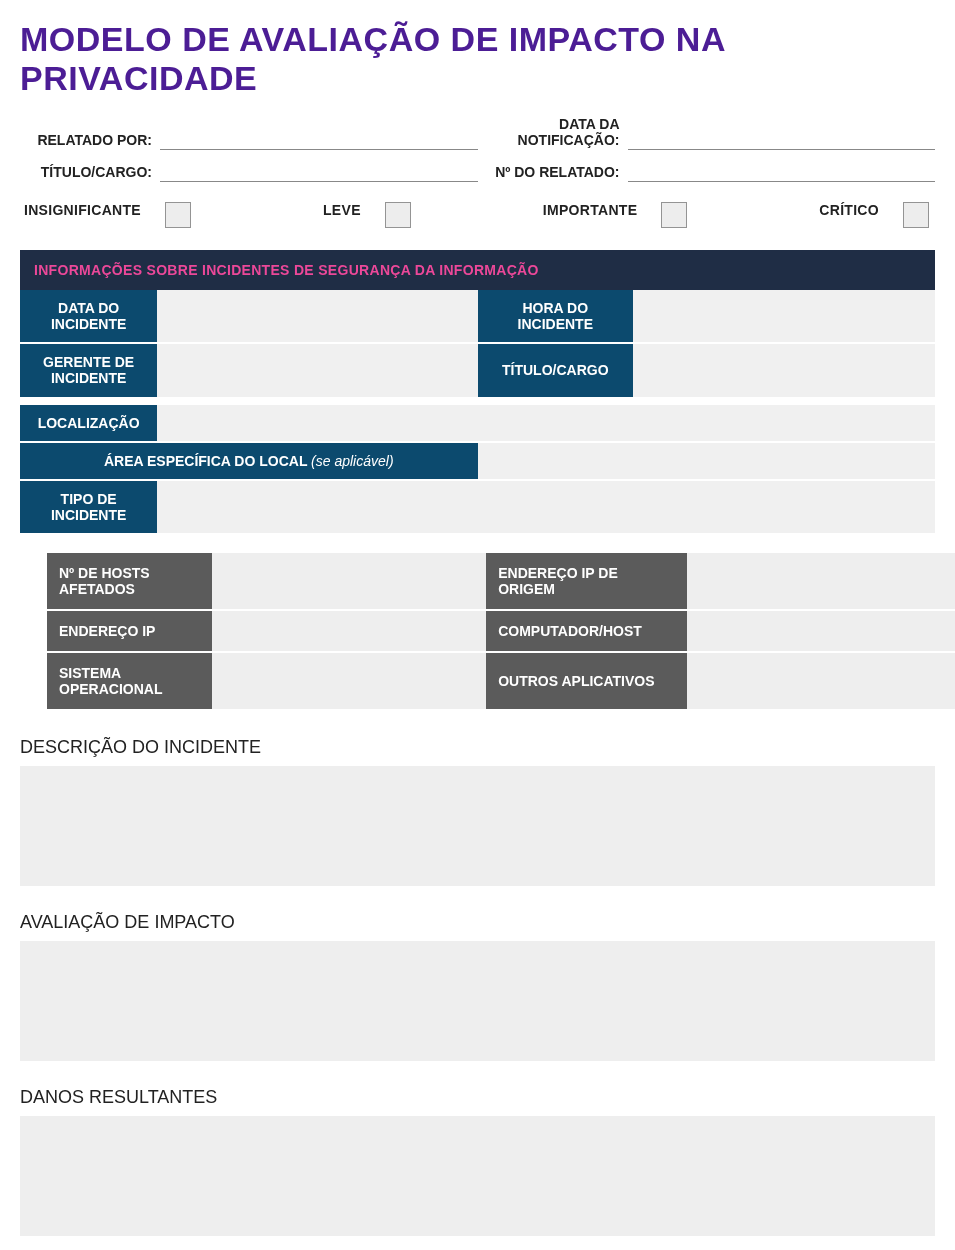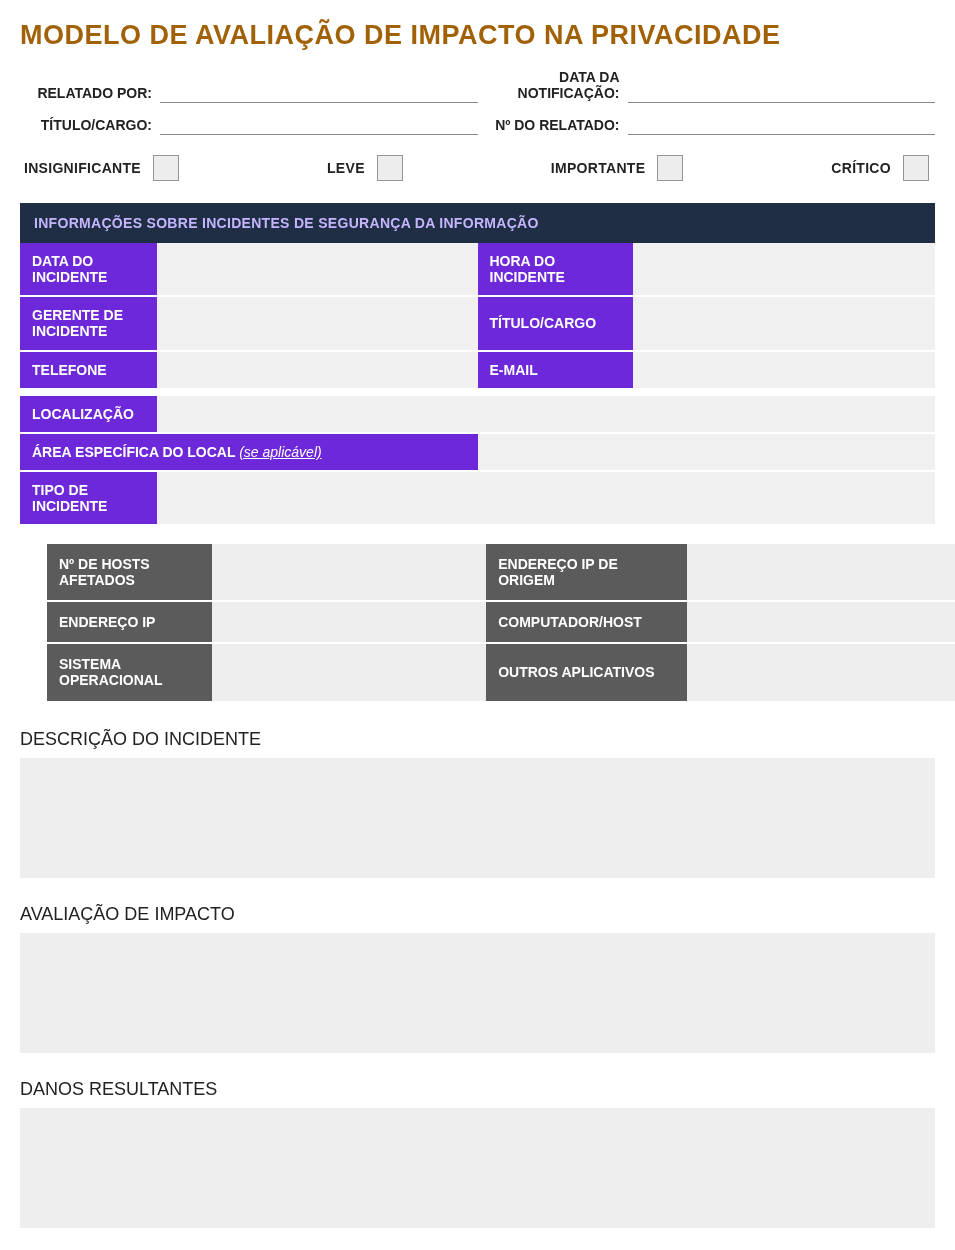--- a/index.html
+++ b/index.html
@@ -6,67 +6,67 @@
   body {
     margin: 0;
     padding: 16px 20px;
     font-family: "Century Gothic", "Futura", "Trebuchet MS", Arial, sans-serif;
     font-size: 14px;
     color: #222;
     background: #fff;
     width: 955px;
   }
   h1.title {
-    color: #a16207;
-    font-size: 27px;
+    color: #4c1d95;
+    font-size: 34px;
     font-weight: 700;
     letter-spacing: 0.5px;
     margin: 4px 0 18px 0;
   }
 
   
   .hdr-row { display: flex; align-items: flex-end; margin-bottom: 10px; }
   .hdr-cell { display: flex; align-items: flex-end; }
   .hdr-label { font-weight: 700; text-align: right; padding: 0 8px 2px 0; line-height: 1.15; }
   .hdr-input { flex: 1; border-bottom: 1px solid #888; height: 22px; }
   .hdr-row1 .left  { flex: 0 0 50%; }
   .hdr-row1 .right { flex: 0 0 50%; }
   .hdr-row2 .left  { flex: 0 0 50%; }
   .hdr-row2 .right { flex: 0 0 50%; }
 
   
   .assess-row { display: flex; align-items: center; margin: 20px 0 22px; }
   .assess-lead { font-weight: 700; text-align: right; line-height: 1.15; flex: 0 0 200px; padding-right: 10px; }
   .assess-opts { flex: 1; display: flex; align-items: center; justify-content: space-between; padding: 0 6px 0 4px; }
-  .assess-opt { display: flex; align-items: center; gap: 12px; }
+  .assess-opt { display: flex; align-items: flex-start; gap: 24px; }
   .assess-opt .lbl { font-weight: 700; letter-spacing: 0.3px; }
   .chk { width: 26px; height: 26px; border: 1px solid #949494; background: #ededed; }
 
   
   .banner {
     background: #1f2d45;
-    color: #c4b5fd;
+    color: #ec4899;
     font-weight: 700;
     padding: 12px 14px;
     letter-spacing: 0.3px;
   }
 
   
   table.info { width: 100%; border-collapse: separate; border-spacing: 0; }
   table.info td {
     padding: 10px 12px;
     vertical-align: middle;
     border-bottom: 2px solid #fff;
     line-height: 1.15;
   }
-  td.key-blue { background: #6d28d9; color: #fff; font-weight: 700; }
+  td.key-blue { background: #0c4a6e; color: #fff; font-weight: 700; text-align: center; }
   td.val-lt   { background: #f0f0f0; }
   tr.sep td { height: 6px; background: #fff; border: none; padding: 0; }
   td.key-blue.wide { }
-  td.key-blue .hint { font-style: italic; font-weight: 400; text-decoration: underline; }
+  td.key-blue .hint { font-style: italic; font-weight: 400; }
 
   
   table.tech { width: 100%; border-collapse: separate; border-spacing: 0; margin-top: 18px; margin-left: 27px; }
   table.tech td {
     padding: 12px 12px;
     border-bottom: 2px solid #fff;
     vertical-align: middle;
     line-height: 1.15;
   }
   td.key-gray { background: #5b5b5b; color: #fff; font-weight: 700; }
@@ -141,26 +141,20 @@
     <td class="val-lt"></td>
     <td class="key-blue">HORA DO INCIDENTE</td>
     <td class="val-lt"></td>
   </tr>
   <tr>
     <td class="key-blue">GERENTE DE INCIDENTE</td>
     <td class="val-lt"></td>
     <td class="key-blue">TÍTULO/CARGO</td>
     <td class="val-lt"></td>
   </tr>
-  <tr>
-    <td class="key-blue">TELEFONE</td>
-    <td class="val-lt"></td>
-    <td class="key-blue">E-MAIL</td>
-    <td class="val-lt"></td>
-  </tr>
   <tr class="sep">
         <td colspan="4"></td>
       </tr>
   <tr>
     <td class="key-blue">LOCALIZAÇÃO</td>
     <td class="val-lt" colspan="3"></td>
   </tr>
   <tr>
     <td class="key-blue wide" colspan="2" style="width:38%;">
       <span>ÁREA ESPECÍFICA DO LOCAL</span> <span class="hint">(se aplicável)</span>

